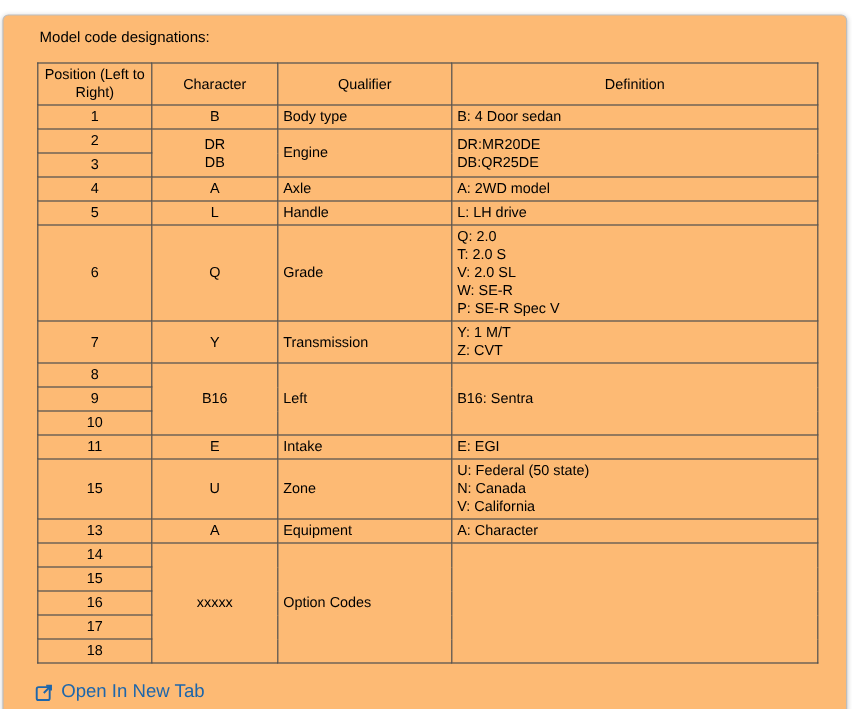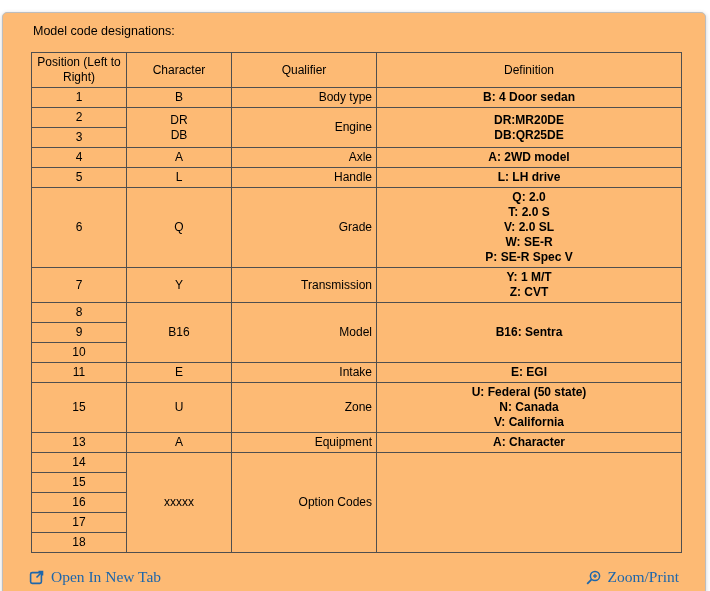--- a/index.html
+++ b/index.html
@@ -39,28 +39,27 @@
     padding: 2px 4px;
     line-height: 15px;
   }
   table.model th {
     font-weight: normal;
     height: 34px;
     text-align: center;
   }
   td.pos  { text-align: center; height: 20px; }
   td.char { text-align: center; white-space: pre-line; }
-  td.qual { text-align: right; padding-left: 7px; }
-  td.def  { text-align: center; padding-left: 7px; white-space: pre-line; font-weight: bold; }
+  td.qual { text-align: left; padding-left: 7px; }
+  td.def  { text-align: left; padding-left: 7px; white-space: pre-line; }
   .footer {
     display: flex;
     justify-content: space-between;
     align-items: center;
     margin: 15px 26px 0 26px;
-    font-family: Liberation Serif, serif;
   }
   .link {
     color: var(--link, #1d66ab);
     font-size: 15.5px;
     text-decoration: none;
     display: flex;
     align-items: center;
     gap: 6px;
     cursor: pointer;
   }
@@ -131,21 +130,21 @@
         <tr>
           <td class="pos">7</td>
           <td class="char" rowspan="1">Y</td>
           <td class="qual" rowspan="1">Transmission</td>
           <td class="def" rowspan="1">Y: 1 M/T
 Z: CVT</td>
         </tr>
         <tr>
           <td class="pos">8</td>
           <td class="char" rowspan="3">B16</td>
-          <td class="qual" rowspan="3">Model</td>
+          <td class="qual" rowspan="3">Left</td>
           <td class="def" rowspan="3">B16: Sentra</td>
         </tr>
         <tr>
           <td class="pos">9</td>
         </tr>
         <tr>
           <td class="pos">10</td>
         </tr>
         <tr>
           <td class="pos">11</td>
@@ -189,24 +188,15 @@
   </table>
 
   <div class="footer">
     <a class="link">
       <svg width="16" height="16" viewBox="0 0 16 16">
         <rect x="1.6" y="3.6" width="10.8" height="10.8" rx="1.6" fill="none" stroke="currentColor" stroke-width="1.6"></rect>
         <path d="M7.5 8.5 L13.5 2.5 M9.5 2.5 H13.5 V6.5" fill="none" stroke="currentColor" stroke-width="1.6"></path>
       </svg>
       <span>Open In New Tab</span>
     </a>
-    <a class="link">
-      <svg width="17" height="17" viewBox="0 0 17 17">
-        <circle cx="10" cy="7" r="4.6" fill="none" stroke="currentColor" stroke-width="1.5"></circle>
-        <line x1="6.6" y1="10.4" x2="2.2" y2="14.8" stroke="currentColor" stroke-width="1.8"></line>
-        <line x1="8" y1="7" x2="12" y2="7" stroke="currentColor" stroke-width="1.3"></line>
-        <line x1="10" y1="5" x2="10" y2="9" stroke="currentColor" stroke-width="1.3"></line>
-      </svg>
-      <span>Zoom/Print</span>
-    </a>
   </div>
 
 </div>
 
 </body></html>

